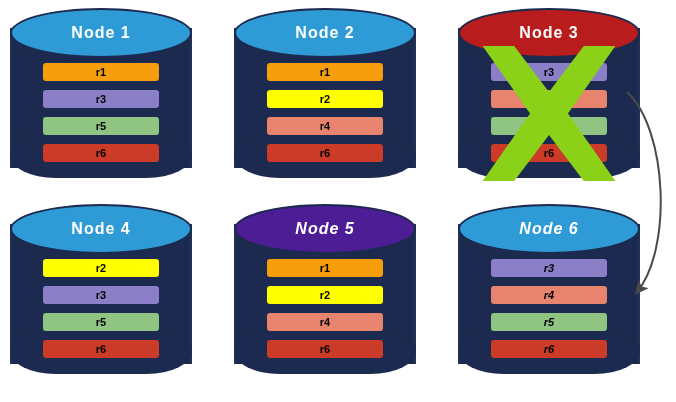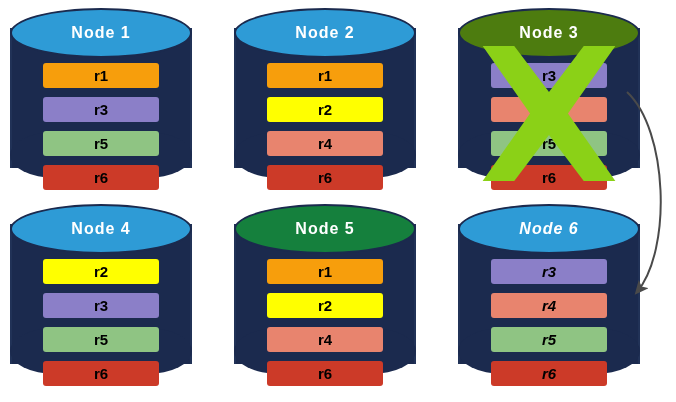--- a/index.html
+++ b/index.html
@@ -79,27 +79,27 @@
   
   .records {
     position: absolute;
     left: 33px;
     top: 57px;
     width: 116px;
     z-index: 4;
   }
 
   .record {
-    height: 25px;
+    height: 18px;
     margin-bottom: 9px;
     border-radius: 3px;
     display: flex;
     align-items: center;
     justify-content: center;
-    font-size: 15px;
+    font-size: 11px;
     font-weight: bold;
     color: #000000;
     line-height: 1;
     box-sizing: border-box;
   }
   .record:last-child { margin-bottom: 8px; }
 
   
   .fail-x {
     position: absolute;
@@ -150,21 +150,21 @@
         <div class="records">
           <div class="record" style="background: rgb(247, 158, 12);">r1</div>
           <div class="record" style="background: rgb(255, 255, 0);">r2</div>
           <div class="record" style="background: rgb(232, 132, 110);">r4</div>
           <div class="record" style="background: rgb(204, 58, 40);">r6</div>
         </div>
       </div>
       <div class="node" style="left: 458px; top: 6px;">
         <div class="cyl-body" style="background: rgb(27, 42, 78);"></div>
         <div class="cyl-bottom" style="background: rgb(27, 42, 78);"></div>
-        <div class="cyl-top" style="background: #4d7c0f;">
+        <div class="cyl-top" style="background: #b91c1c;">
           <span class="node-title">Node 3</span>
         </div>
         <div class="records">
           <div class="record" style="background: rgb(139, 127, 200);">r3</div>
           <div class="record" style="background: rgb(232, 132, 110);">r4</div>
           <div class="record" style="background: rgb(143, 196, 131);">r5</div>
           <div class="record" style="background: rgb(204, 58, 40);">r6</div>
         </div>
         <svg class="fail-x" viewBox="0 0 100 100" preserveAspectRatio="none">
           <path d="M8,0 L28,0 L50,34 L72,0 L92,0 L62,50 L92,100 L72,100 L50,66 L28,100 L8,100 L38,50 Z" fill="#8BD117"></path>
@@ -179,21 +179,21 @@
         <div class="records">
           <div class="record" style="background: rgb(255, 255, 0);">r2</div>
           <div class="record" style="background: rgb(139, 127, 200);">r3</div>
           <div class="record" style="background: rgb(143, 196, 131);">r5</div>
           <div class="record" style="background: rgb(204, 58, 40);">r6</div>
         </div>
       </div>
       <div class="node" style="left: 234px; top: 202px;">
         <div class="cyl-body" style="background: rgb(27, 42, 78);"></div>
         <div class="cyl-bottom" style="background: rgb(27, 42, 78);"></div>
-        <div class="cyl-top" style="background: #15803d;">
+        <div class="cyl-top" style="background: #4c1d95; font-style: italic;">
           <span class="node-title">Node 5</span>
         </div>
         <div class="records">
           <div class="record" style="background: rgb(247, 158, 12);">r1</div>
           <div class="record" style="background: rgb(255, 255, 0);">r2</div>
           <div class="record" style="background: rgb(232, 132, 110);">r4</div>
           <div class="record" style="background: rgb(204, 58, 40);">r6</div>
         </div>
       </div>
       <div class="node" style="left: 458px; top: 202px; font-style: italic;">

